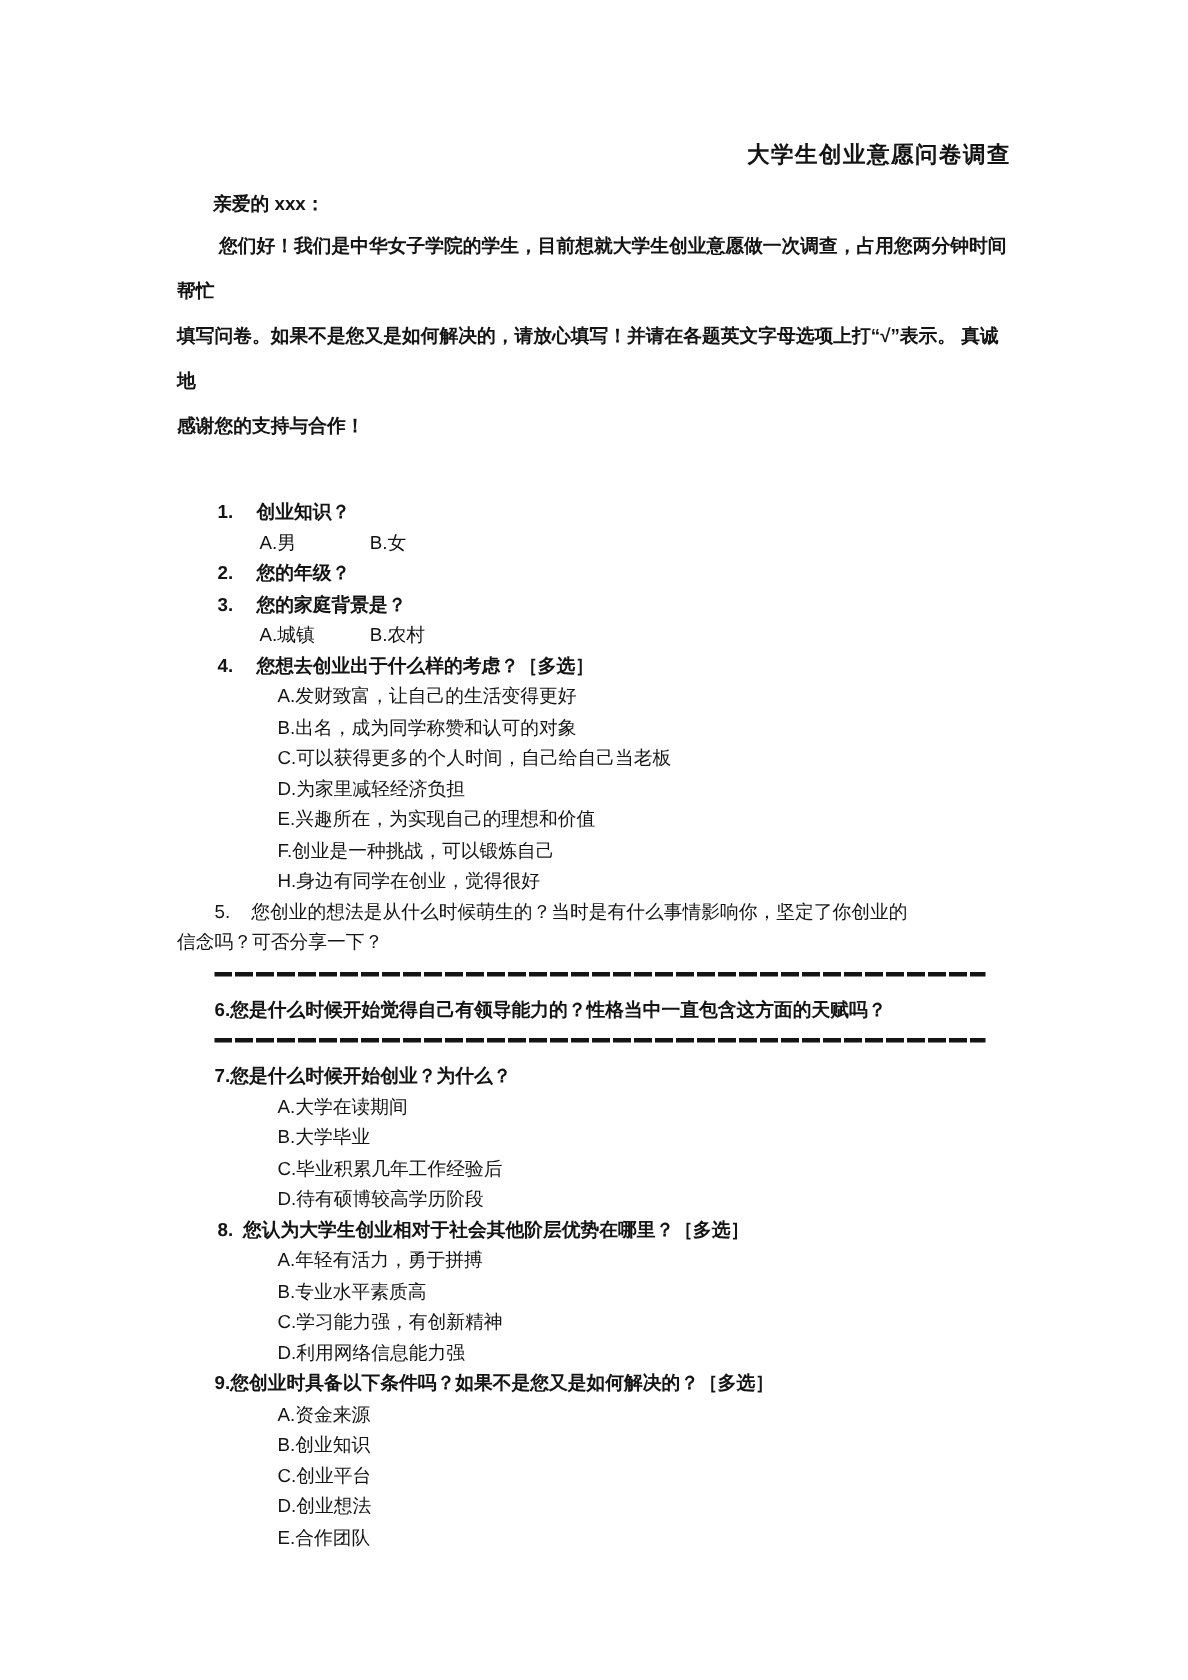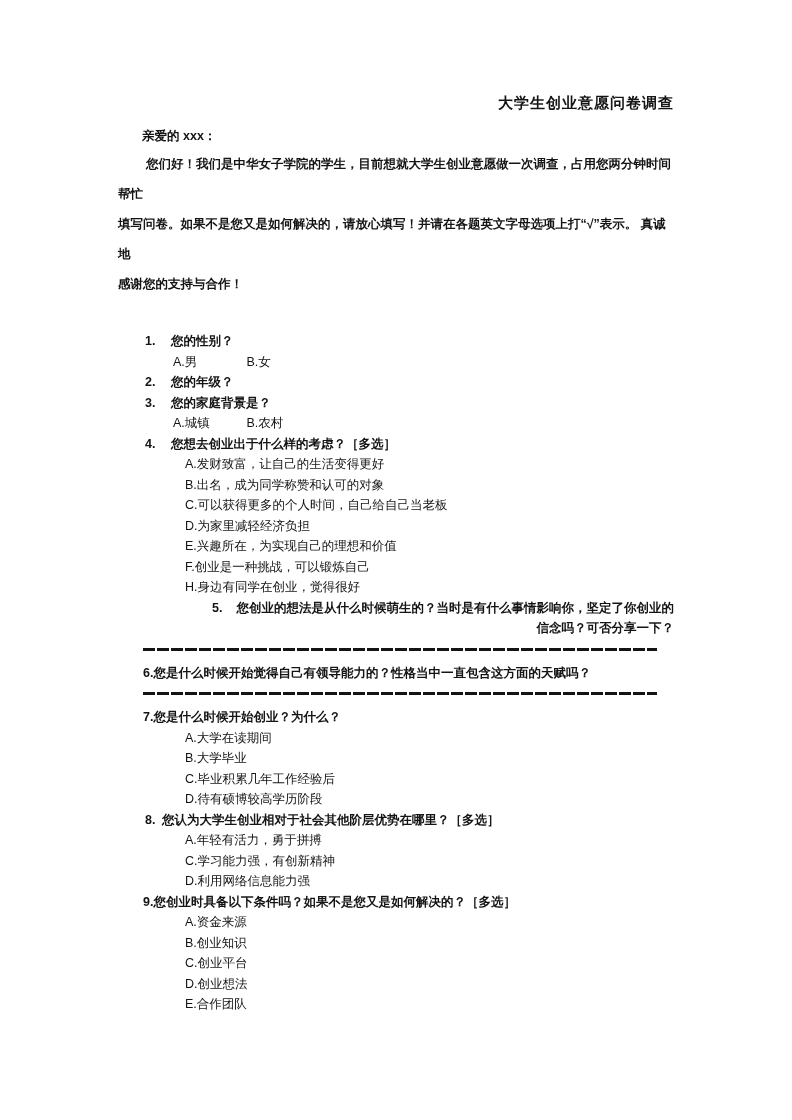--- a/index.html
+++ b/index.html
@@ -16,21 +16,21 @@
   .intro{margin-top:4px;font-size:12.5px;font-weight:700;line-height:30px;}
   .intro .l1{text-indent:28px;font-family:Liberation Serif, serif;}
   .qlist{margin-top:32px;padding-left:27px;font-size:12.5px;line-height:20.5px;}
   .q-head{font-weight:700;display:flex;}
   .q-head .num{min-width:26px;flex:0 0 auto;}
   .q-head .num-sm{min-width:17px;flex:0 0 auto;}
   .q-tight{font-weight:700;margin-left:-2px;}
   .opts{padding-left:28px;font-weight:400;}
   .opt-inline{display:inline-block;min-width:67px;margin-right:3px;font-weight:400;}
   .opt-line{font-weight:400;margin-left:12px;}
-  .q5{margin:0 0 0 -27px;text-indent:25px;font-weight:700;text-align:right;}
+  .q5{margin:0 0 0 -27px;text-indent:25px;font-weight:400;}
   .q5 .num5{margin-right:14px;}
   .answer-line{
     height:3px;width:514px;margin:9px 0 12px -2px;
     background:repeating-linear-gradient(90deg,#141414 0 12px,transparent 12px 14px);
   }
 </style>
 </head>
 <body>
 
 <div class="page">
@@ -43,21 +43,21 @@
     <div class="l1">您们好！我们是中华女子学院的学生，目前想就大学生创业意愿做一次调查，占用您两分钟时间帮忙</div>
     <div class="l2">填写问卷。如果不是您又是如何解决的，请放心填写！并请在各题英文字母选项上打“√”表示。 真诚地</div>
     <div class="l3">感谢您的支持与合作！</div>
   </div>
 
   <div class="qlist">
 
     <div class="q">
       <div class="q-head">
         <span class="num">1.</span>
-        <span>您的性别？</span>
+        <span>创业知识？</span>
       </div>
       <div class="opts">
         <span class="opt-inline">A.男</span>
         <span class="opt-inline">B.女</span>
       </div>
     </div>
 
     <div class="q">
       <div class="q-head">
         <span class="num">2.</span>
@@ -110,20 +110,21 @@
       </div>
     </div>
 
     <div class="q">
       <div class="q-head">
         <span class="num-sm">8.</span>
         <span>您认为大学生创业相对于社会其他阶层优势在哪里？［多选］</span>
       </div>
       <div class="opts">
         <div class="opt-line">A.年轻有活力，勇于拼搏</div>
+        <div class="opt-line">B.专业水平素质高</div>
         <div class="opt-line">C.学习能力强，有创新精神</div>
         <div class="opt-line">D.利用网络信息能力强</div>
       </div>
     </div>
 
     <div class="q">
       <div class="q-tight"><span>9.</span><span>您创业时具备以下条件吗？如果不是您又是如何解决的？［多选］</span></div>
       <div class="opts">
         <div class="opt-line">A.资金来源</div>
         <div class="opt-line">B.创业知识</div>

